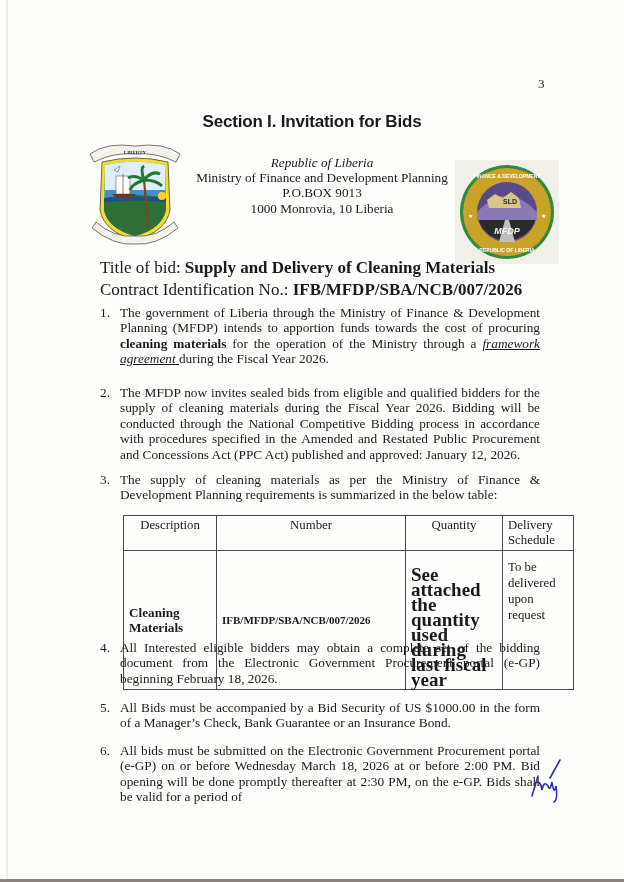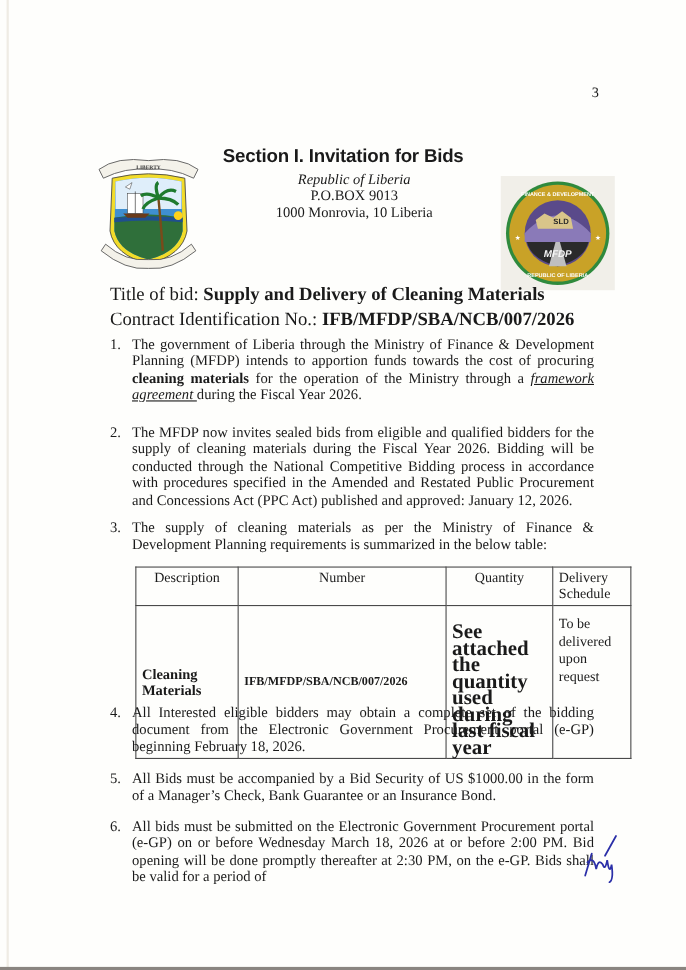--- a/index.html
+++ b/index.html
@@ -22,21 +22,20 @@
     .page-number {
       position: absolute; left: 538px; top: 76px;
       font-size: 13px;
     }
     .section-title {
       position: absolute; left: 0; width: 624px; top: 112px;
       text-align: center;
       font-family: "Liberation Sans", sans-serif;
       font-weight: bold; font-size: 17px;
       letter-spacing: -0.2px;
-      margin-top: 20px;
     }
     .seal-left { position: absolute; left: 86px; top: 140px; width: 96px; width: 98px; height: 112px; }
     .seal-right { position: absolute; left: 455px; top: 160px; width: 104px; height: 104px; }
     .letterhead {
       position: absolute; left: 190px; width: 264px; top: 155px;
       text-align: center; font-size: 13.2px; line-height: 15.2px;
     }
     .letterhead .it { font-style: italic; }
     .meta-line { position: absolute; left: 100px; font-size: 17px; }
     .meta-line b { font-weight: bold; }
@@ -90,20 +89,21 @@
     <line x1="37" y1="34" x2="37" y2="54" stroke="#333" stroke-width="0.6"></line>
     <path d="M62 88 Q60 60 58 40" stroke="#7a4a1a" stroke-width="2.2" fill="none"></path>
     <path d="M58 40 Q48 34 42 38 M58 40 Q66 30 74 34 M58 40 Q54 28 58 26 M58 40 Q70 40 76 46 M58 40 Q46 44 44 50" stroke="#1e7a2e" stroke-width="3" fill="none"></path>
     <circle cx="76" cy="56" r="4" fill="#ffd21a"></circle>
     <path d="M28 30 L34 26 L32 32 Z" fill="#fff" stroke="#444" stroke-width="0.5"></path>
     <path d="M6 88 Q28 106 49 104 Q70 106 92 88 L88 82 Q70 98 49 96 Q28 98 10 82 Z" fill="#f4f2ea" stroke="#555" stroke-width="0.8"></path>
   </svg>
 
   <div class="letterhead">
     <div class="it">Republic of Liberia</div>
+    <div>Ministry of Finance and Development Planning</div>
     <div>P.O.BOX 9013</div>
     <div>1000 Monrovia, 10 Liberia</div>
   </div>
 
   <svg class="seal-right" viewBox="0 0 104 104">
     <rect x="0" y="0" width="104" height="104" fill="#f1efe9"></rect>
     <circle cx="52" cy="52" r="47" fill="#2f8a3d"></circle>
     <circle cx="52" cy="52" r="44" fill="#c9a227"></circle>
     <circle cx="52" cy="52" r="30" fill="#5a4a8a"></circle>
     <path d="M22 52 Q52 20 82 52 L82 60 L22 60 Z" fill="#8a7ab8"></path>

